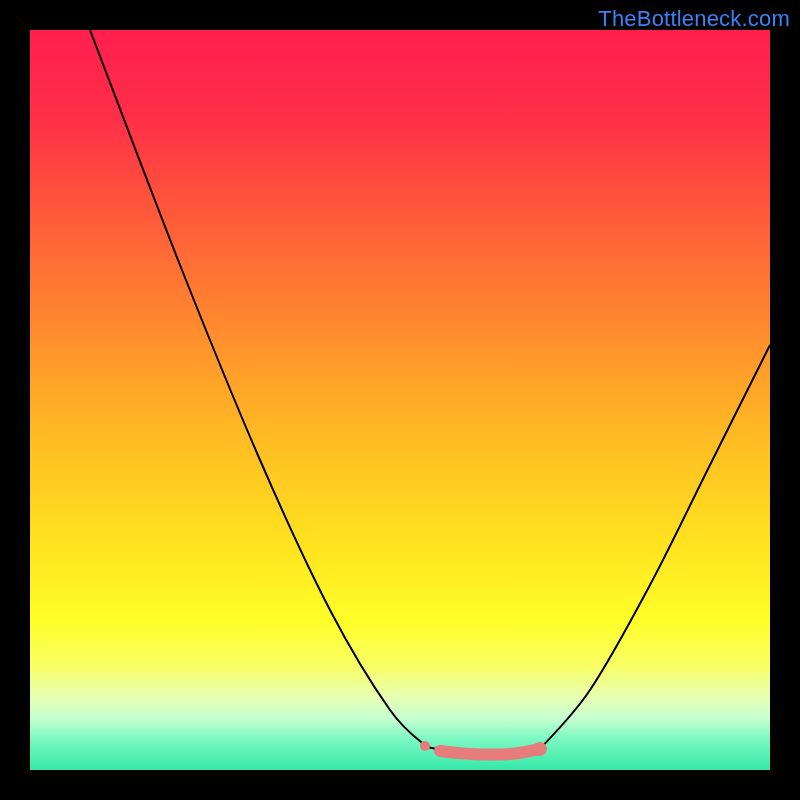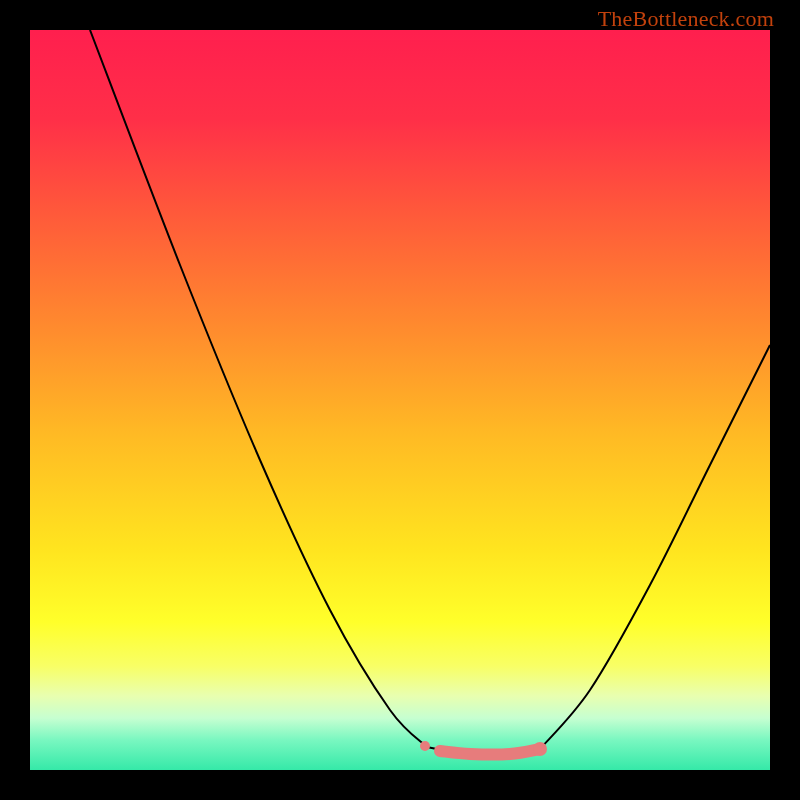--- a/index.html
+++ b/index.html
@@ -19,27 +19,26 @@
     height: 740px;
     overflow: hidden;
   }
   .gradient {
     position: absolute;
     left: 0; top: 0; width: 100%; height: 100%;
   }
   .watermark {
     position: absolute;
     top: 6px;
-    right: 26px;
-    color: #c2410c;
+    right: 10px;
+    color: #3b82f6;
     font-size: 22px;
     font-weight: 400;
     letter-spacing: 0.2px;
     user-select: none;
-    font-family: Liberation Serif, serif;
   }
   svg.curve {
     position: absolute;
     left: 0; top: 0;
     width: 100%; height: 100%;
   }
   .line-black {
     stroke: #000;
     stroke-width: 2;
     fill: none;

